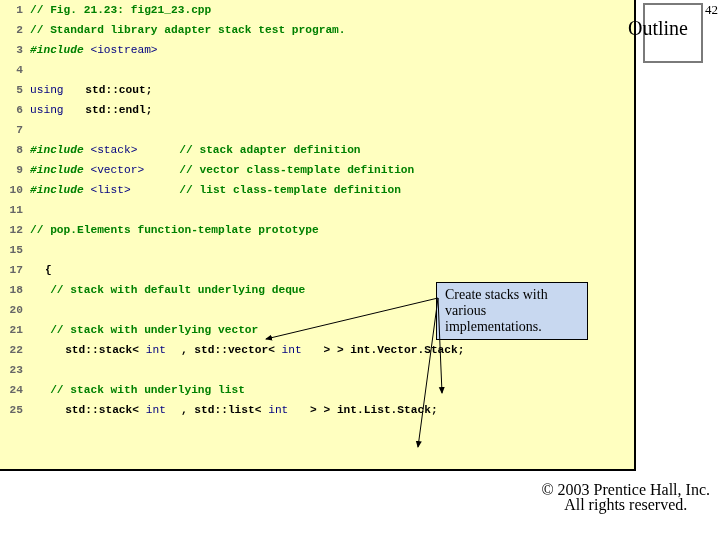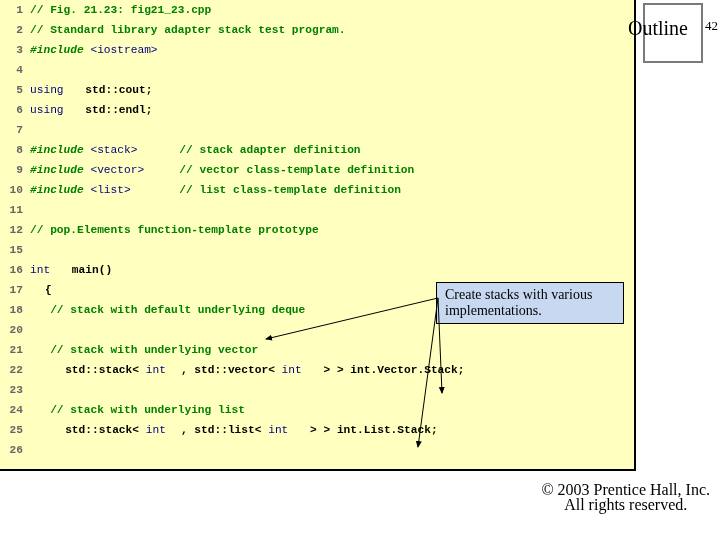--- a/index.html
+++ b/index.html
@@ -58,41 +58,41 @@
   }
   .outline-label {
     position: absolute;
     right: 32px;
     top: 17px;
     font-size: 20px;
   }
   .page-num {
     position: absolute;
     right: 2px;
-    top: 18px;
+    top: 2px;
     font-size: 13px;
   }
   .copyright {
     position: absolute;
     right: 10px;
     bottom: 28px;
     text-align: center;
     font-size: 16px;
     line-height: 15px;
   }
   .callout {
     position: absolute;
     background: #c8d8f0;
     border: 1px solid #000;
     font-family: "Times New Roman", serif;
     font-size: 14px;
     padding: 4px 8px;
     box-sizing: border-box;
   }
-  .callout1 { left: 436px; top: 282px; width: 188px; }
+  .callout1 { left: 436px; top: 282px; width: 152px; }
   svg.arrows {
     position: absolute;
     left: 0; top: 0;
     width: 636px; height: 471px;
     pointer-events: none;
   }
 </style>
 </head>
 <body>
 
@@ -145,24 +145,20 @@
         </tr>
         <tr>
           <td class="ln">12</td>
           <td class="code"><span class="c-comment">// pop.Elements function-template prototype</span></td>
         </tr>
         <tr>
           <td class="ln">15</td>
           <td class="code">&nbsp;</td>
         </tr>
         <tr>
-          <td class="ln">16</td>
-          <td class="code"><span class="c-kw">int</span><span class="c-id"> main()</span></td>
-        </tr>
-        <tr>
           <td class="ln">17</td>
           <td class="code"><span class="c-id">{</span></td>
         </tr>
         <tr>
           <td class="ln">18</td>
           <td class="code">   <span class="c-comment">// stack with default underlying deque</span></td>
         </tr>
         <tr>
           <td class="ln">20</td>
           <td class="code">&nbsp;</td>
@@ -179,24 +175,20 @@
           <td class="ln">23</td>
           <td class="code">&nbsp;</td>
         </tr>
         <tr>
           <td class="ln">24</td>
           <td class="code">   <span class="c-comment">// stack with underlying list</span></td>
         </tr>
         <tr>
           <td class="ln">25</td>
           <td class="code">   <span class="c-id">std::stack&lt; </span><span class="c-kw">int</span><span class="c-id">, std::list&lt; </span><span class="c-kw">int</span><span class="c-id"> &gt; &gt; int.List.Stack;</span></td>
-        </tr>
-        <tr>
-          <td class="ln">26</td>
-          <td class="code">&nbsp;</td>
         </tr>
       </tbody>
   </table>
 
   <div class="callout callout1">
     <span>Create stacks with various implementations.</span>
   </div>
 
   <svg class="arrows">
     <defs>

